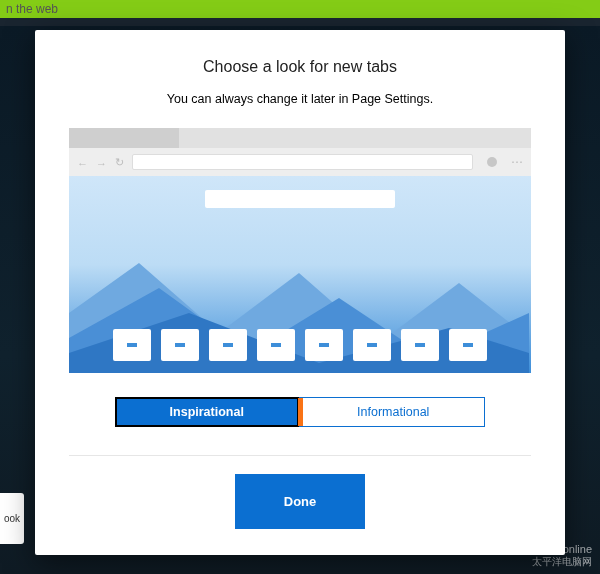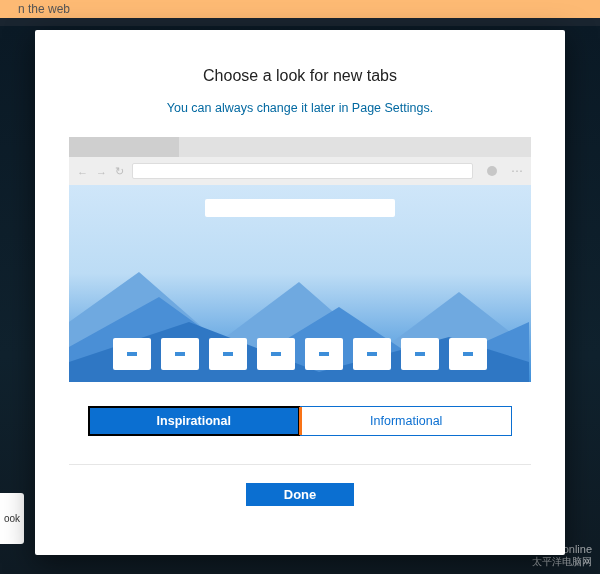--- a/index.html
+++ b/index.html
@@ -5,22 +5,22 @@
   * { box-sizing: border-box; margin: 0; padding: 0; }
   body {
     width: 600px; height: 574px;
     font-family: "Segoe UI", Tahoma, sans-serif;
     background: #1a2530;
     overflow: hidden;
     position: relative;
   }
   .bg-strip {
     position: absolute; top: 0; left: 0; right: 0; height: 18px;
-    background: #fdba74; color: #555; font-size: 12px;
-    display: flex; align-items: center; padding-left: 18px;
+    background: #84cc16; color: #555; font-size: 12px;
+    display: flex; align-items: center; padding-left: 6px;
   }
   .bg-dark {
     position: absolute; top: 26px; left: 0; right: 0; bottom: 0;
     background: linear-gradient(180deg,#0b1a26 0%,#10222e 60%,#0f1b24 100%);
   }
   .watermark {
     position: absolute; right: 8px; bottom: 6px;
     color: rgba(255,255,255,0.6); font-size: 11px;
     text-align: right; line-height: 1.2;
   }
@@ -33,22 +33,22 @@
 
   .modal {
     position: absolute; left: 35px; top: 30px;
     width: 530px; height: 525px;
     background: #fff; border-radius: 2px;
     box-shadow: 0 8px 30px rgba(0,0,0,0.5);
     display: flex; flex-direction: column;
     align-items: center;
     padding: 28px 34px 20px;
   }
-  .title { font-size: 16px; color:#222; font-weight: 400; margin-bottom: 16px; margin-top: 9px; }
-  .subtitle { font-size: 12.5px; color:#0369a1; margin-bottom: 22px; }
+  .title { font-size: 16px; color:#222; font-weight: 400; margin-bottom: 16px; }
+  .subtitle { font-size: 12.5px; color:#000000; margin-bottom: 22px; }
 
   .preview {
     width: 100%; height: 245px;
     background: #e6e6e6;
     display:flex; flex-direction:column;
     overflow:hidden;
   }
   .tabrow { height: 20px; background:#e1e1e1; display:flex; }
   .tabrow .tab { width: 110px; height:100%; background:#cfcfcf; }
   .chrome {
@@ -76,38 +76,38 @@
   }
   .tile {
     width:38px; height:32px; background:#fff; border-radius:2px;
     display:flex; align-items:center; justify-content:center;
   }
   .tile-dot { width:10px; height:4px; background:#3d8ed9; }
 
   .options {
     margin-top: 24px;
     display:flex; border:1px solid #0b6fd1;
-    width: 424px;
+    width: 370px;
   }
   .opt {
     flex:1; text-align:center; font-size:12.5px;
     padding:7px 0; cursor:pointer; color:#0b6fd1;
     background:#fff;
   }
-  .opt + .opt { border-left:3px solid #f97316; }
+  .opt + .opt { border-left:5px solid #f97316; }
   .opt.selected {
     background:#0b6fd1; color:#fff; font-weight:600;
     outline:2px solid #000; outline-offset:-1px;
   }
   .divider {
     width:100%; height:1px; background:#e6e6e6;
     margin: 28px 0 18px;
   }
   .done-btn {
-    width:108px; padding:4px 0; background:#0b6fd1; color:#fff;
+    width:130px; padding:20px 0; background:#0b6fd1; color:#fff;
     font-size:13px; border:none; cursor:pointer; font-weight:600;
   }
 </style>
 </head>
 <body>
 
 <div class="bg-strip">
   <span>n the web</span>
 </div>
 <div class="bg-dark"></div>

